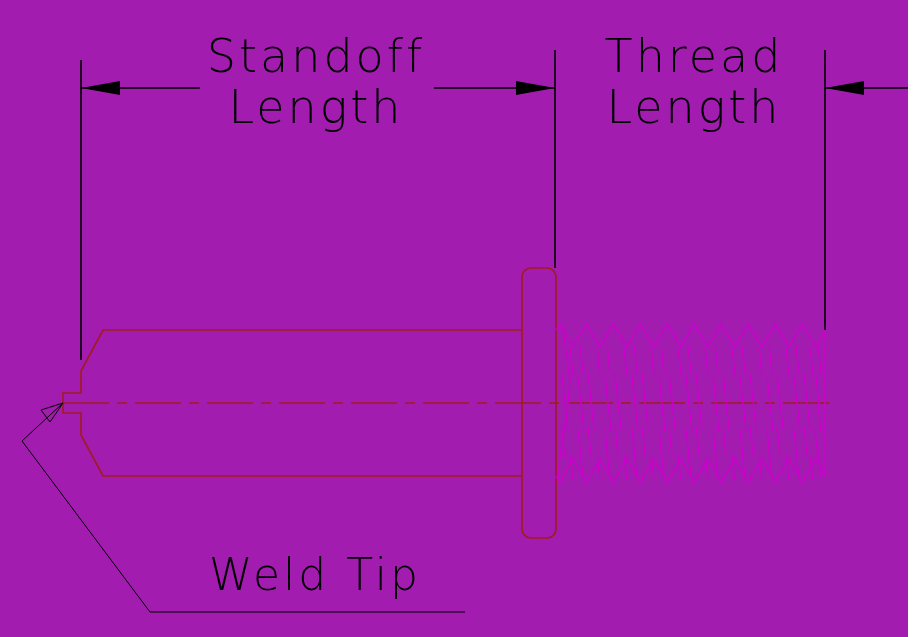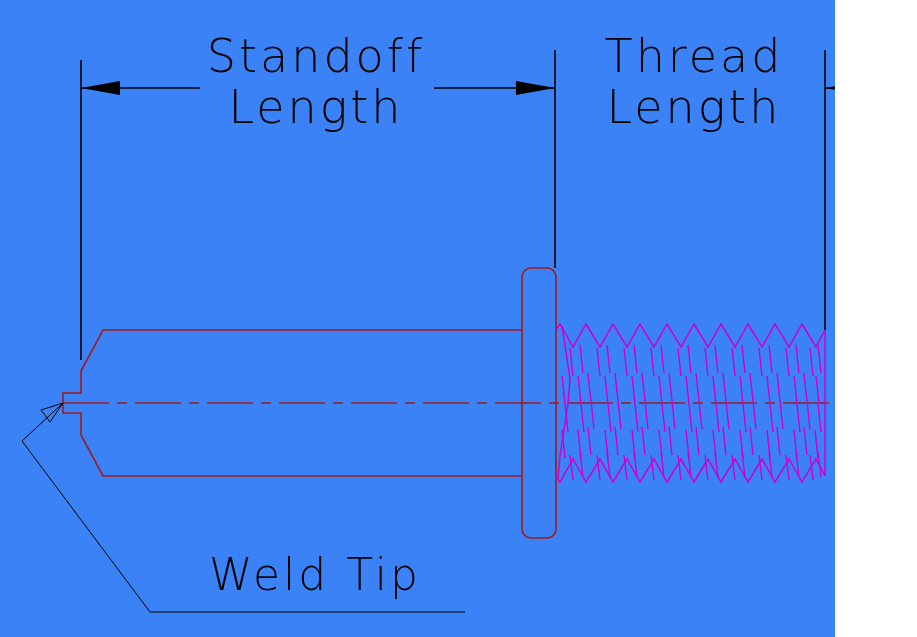--- a/index.html
+++ b/index.html
@@ -6,23 +6,23 @@
   html, body {
     margin: 0;
     padding: 0;
     background: #ffffff;
   }
   body {
     font-family: "Liberation Sans", sans-serif;
   }
   #drawing-root {
     position: relative;
-    width: 835px;
+    width: 908px;
     height: 637px;
-    background: #3b82f6;
+    background: #a21caf;
     overflow: hidden;
   }
   #drawing-svg {
     position: absolute;
     left: 0;
     top: 0;
     width: 917px;
     height: 637px;
     display: block;
   }

